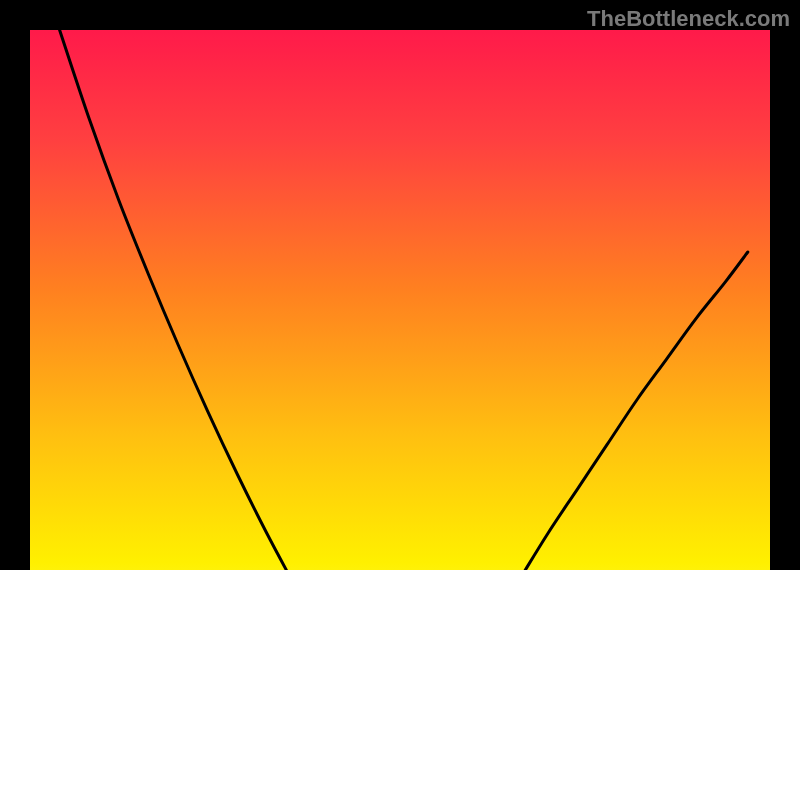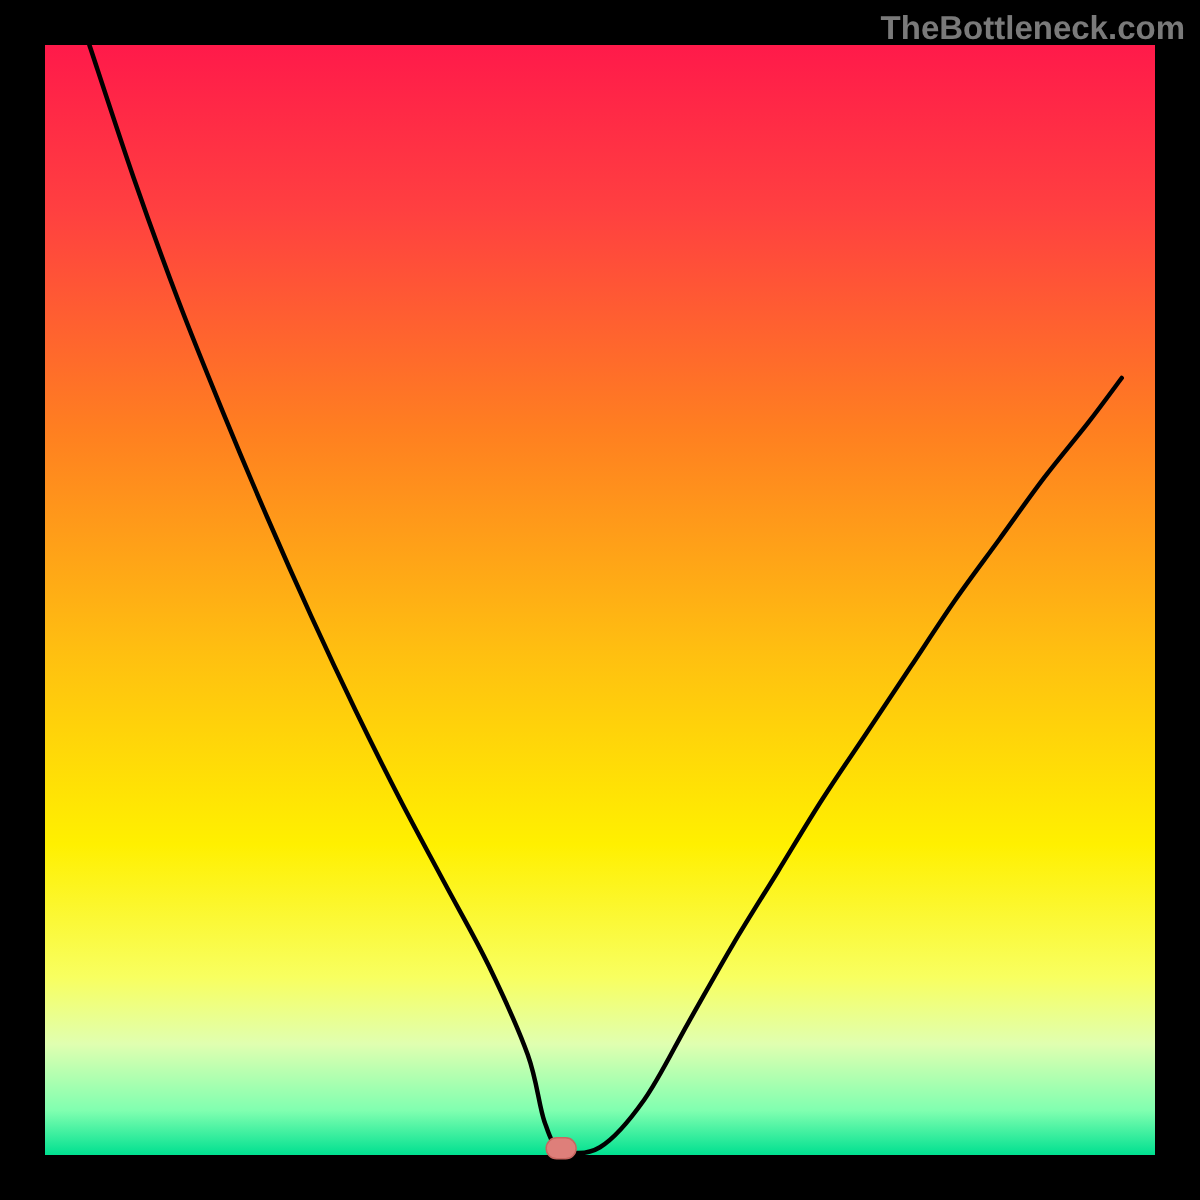--- a/index.html
+++ b/index.html
@@ -2,21 +2,21 @@
 <html><head>
 <meta charset="utf-8">
 <style>
   body {
     margin: 0;
     padding: 0;
     background: #fff;
   }
   .container {
     width: 800px;
-    height: 800px;
+    height: 570px;
     position: relative;
   }
   .watermark {
     position: absolute;
     top: 6px;
     right: 10px;
     font-family: Arial, Helvetica, sans-serif;
     font-size: 22px;
     font-weight: bold;
     color: #7a7a7a;

